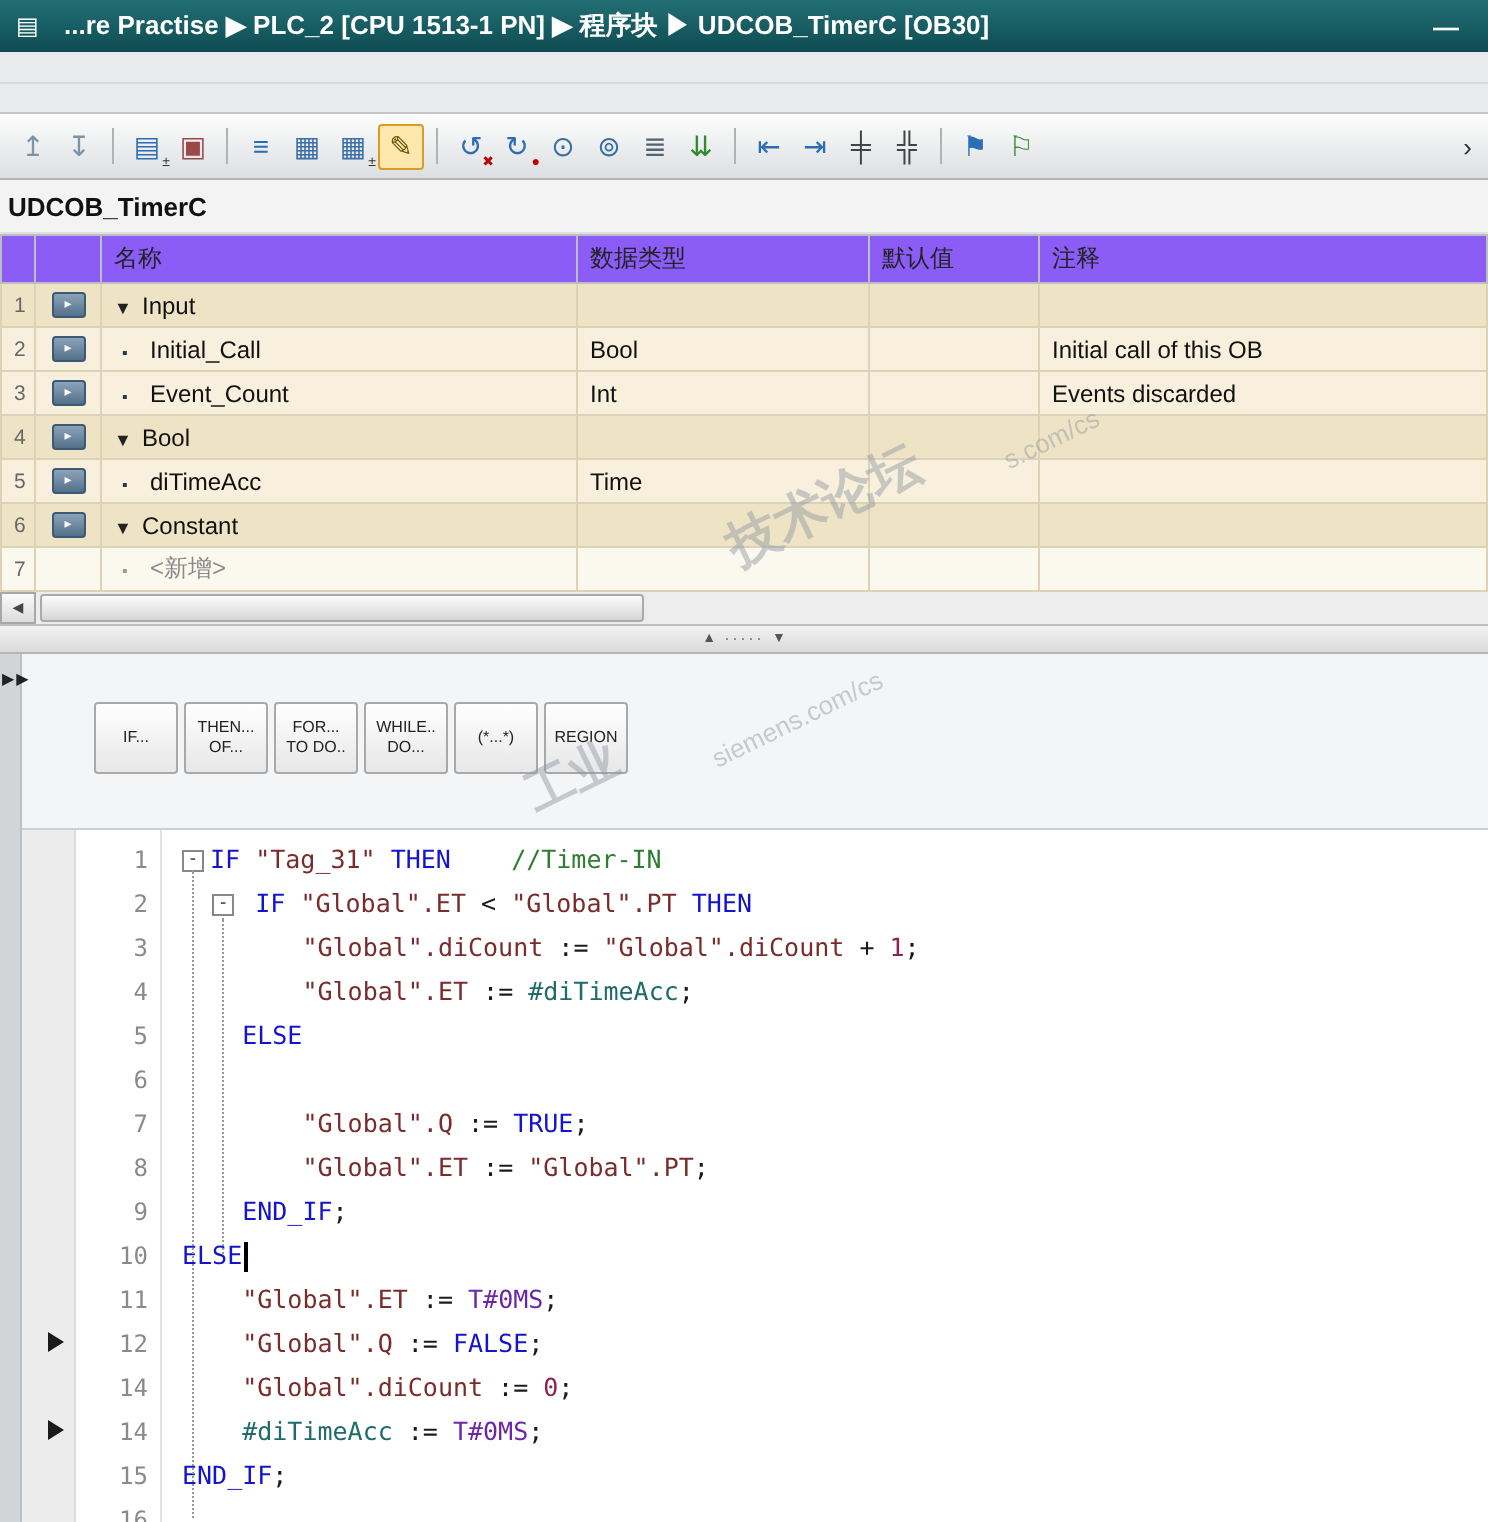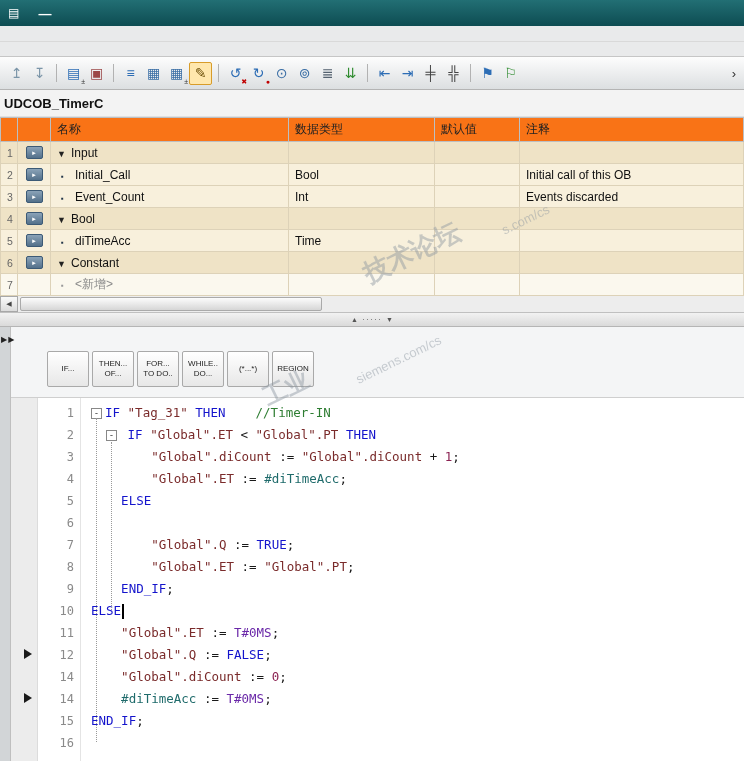--- a/index.html
+++ b/index.html
@@ -27,21 +27,21 @@
   .ticon .badge{position:absolute;right:-1px;bottom:-1px;font-size:7px;line-height:7px;}
   .tsep{width:1px;height:18px;background:#b2b2b2;margin:0 4px;}
   .tb-overflow{font-size:13px;color:#333;padding:0 2px;}
 
   
   .blocktitle{height:26px;background:#f3f3f3;border-bottom:1px solid #e0e0e0;
     display:flex;align-items:center;padding-left:4px;font-weight:bold;font-size:13px;}
 
   
   table.iface{width:744px;border-collapse:collapse;table-layout:fixed;font-size:12px;background:#faf3e1;}
-  table.iface th{background:#f97316;border:1px solid #bcbfc2;font-weight:normal;text-align:left;
+  table.iface th{background:#8b5cf6;border:1px solid #bcbfc2;font-weight:normal;text-align:left;
     padding:3px 6px;height:15px;font-size:12px;color:#222;}
   table.iface td{border:1px solid #ddd2b8;padding:2px 6px;height:17px;white-space:nowrap;overflow:hidden;}
   td.c-num{background:#e9e9e6;border-color:#c9c9c9;color:#666;text-align:center;font-size:10.5px;padding:2px 1px;}
   td.c-icon{text-align:center;padding:2px 2px;}
   tr.r-section td{background:#efe3c6;}
   tr.r-item td{background:#f8f0dc;}
   tr.r-new td{background:#fbf8ee;}
   tr.r-new .nm{color:#8a8a8a;}
   .vicon{width:15px;height:11px;margin:0 auto;border-radius:2px;border:1px solid #3c5a76;
     background:linear-gradient(#8ba3b8,#53708a);display:flex;align-items:center;justify-content:center;}
@@ -62,21 +62,21 @@
   .splitter{height:13px;background:linear-gradient(#f2f2f2,#dadada);border-bottom:1px solid #b5b5b5;position:relative;}
   .split-handle{position:absolute;left:50%;top:0;transform:translateX(-50%);display:flex;align-items:center;
     gap:4px;font-size:7px;color:#555;height:12px;}
   .split-handle .grip{letter-spacing:1px;color:#777;font-size:9px;}
 
   
   .code-pane{position:relative;display:flex;height:442px;background:#fff;}
   .left-rail{width:10px;background:#d2d5d7;border-right:1px solid #bfbfbf;}
   .pane-ctl{position:absolute;left:1px;top:8px;font-size:8px;color:#222;letter-spacing:1px;z-index:5;}
   .pane-main{flex:1;display:flex;flex-direction:column;min-width:0;}
-  .snippet-bar{height:71px;background:#f4f5f6;border-bottom:1px solid #cfcfcf;box-sizing:border-box;
+  .snippet-bar{height:88px;background:#f4f5f6;border-bottom:1px solid #cfcfcf;box-sizing:border-box;
     padding:24px 0 0 36px;}
   .snips{display:flex;gap:3px;align-items:flex-start;}
   .snip{height:32px;min-width:34px;background:linear-gradient(#ffffff,#e7e7e7);border:1px solid #a9a9a9;
     border-radius:2px;font-size:8px;line-height:1.2;display:flex;flex-direction:column;align-items:center;
     justify-content:center;padding:1px 3px;color:#222;cursor:default;}
   .code-body{flex:1;display:flex;background:#fff;min-height:0;}
   .marker-gutter{width:26px;background:#ececec;border-right:1px solid #dcdcdc;position:relative;}
   .mkr{position:absolute;left:13px;width:0;height:0;border-left:8px solid #1a1a1a;
     border-top:5px solid transparent;border-bottom:5px solid transparent;}
   .lineno-col{width:36px;background:#fff;color:#8a8a8a;font-family:"DejaVu Sans Mono",monospace;
@@ -109,20 +109,21 @@
   #wm3{left:262px;top:372px;font-size:24px;}
   #wm4{left:352px;top:352px;font-size:13px;font-weight:normal;}
 </style>
 </head>
 <body>
 
 <div class="app">
 
   <div class="titlebar">
     <span class="tb-ic">▤</span>
+    <span class="tb-title">...re Practise  ▶  PLC_2 [CPU 1513-1 PN]  ▶  程序块  ▶  UDCOB_TimerC [OB30]</span>
     <span class="tb-min">—</span>
   </div>
 
   <div class="menustrip">
     <div class="menustrip-inner"></div>
   </div>
 
   <div class="toolbar">
     <div class="tb-icons" id="toolbar-icons">
         <div class="ticon">

